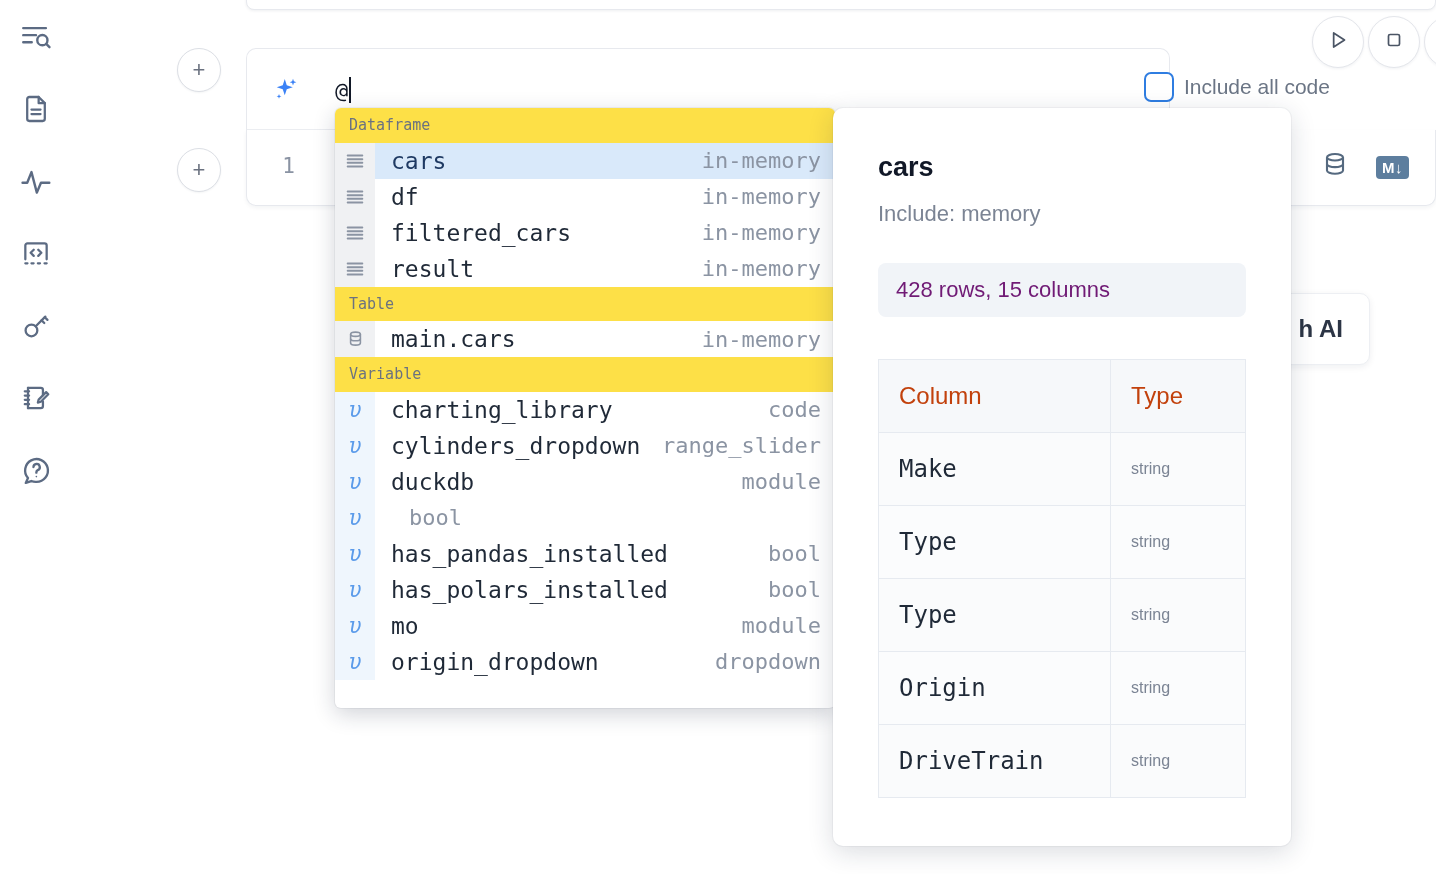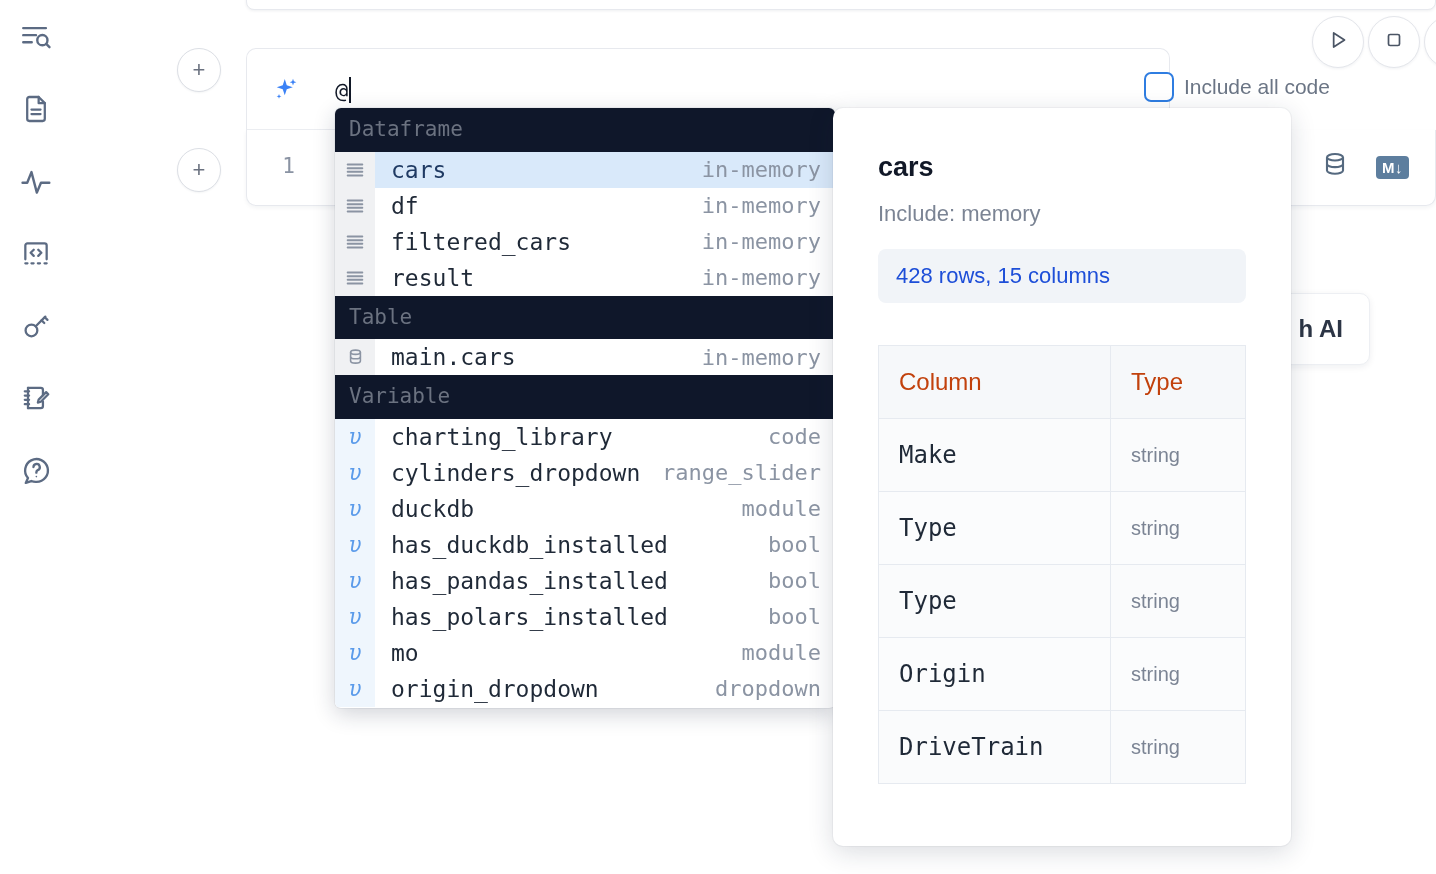--- a/index.html
+++ b/index.html
@@ -93,21 +93,21 @@
 
   
   .ac {
     position: absolute; left: 335px; top: 108px; width: 500px; height: 600px;
     background: #fff; border-radius: 6px;
     box-shadow: 0 6px 22px rgba(25,35,60,.20), 0 0 0 1px rgba(25,35,60,.05);
     overflow: hidden; font-family: "DejaVu Sans Mono", monospace;
   }
   .ac-scroll { position: absolute; inset: 0; overflow: hidden; }
   .ac-section {
-    background: #0f172a; color: #6b7280; font-size: 21px;
+    background: #fde047; color: #6b7280; font-size: 15px;
     padding: 6px 0 6px 14px; line-height: 1.5;
   }
   .ac-row { display: flex; align-items: center; height: 36px; background: #fff; }
   .ac-row .ic {
     width: 40px; min-width: 40px; height: 36px; background: #f0f1f3;
     display: flex; align-items: center; justify-content: center; color: #8b94a3;
   }
   .ac-row.var .ic { background: #eff6fd; color: #5b9bea; font-style: italic; font-size: 21px; }
   .ac-row .body {
     flex: 1; display: flex; align-items: center; justify-content: space-between;
@@ -122,33 +122,33 @@
   .detail {
     position: absolute; left: 833px; top: 108px; width: 458px; height: 738px;
     background: #fff; border-radius: 10px;
     box-shadow: 0 6px 26px rgba(25,35,60,.16), 0 0 0 1px rgba(25,35,60,.04);
     overflow: hidden;
   }
   .detail-inner { padding: 44px 45px 0 45px; }
   .d-title { font-size: 27px; font-weight: bold; color: #111827; }
   .d-source { margin-top: 18px; font-size: 22px; color: #7b8494; }
   .d-shape {
-    margin-top: 22px; background: #f1f4f8; border-radius: 8px;
-    padding: 14px 18px; font-size: 22px; color: #1d4ed8;
+    margin-top: 36px; background: #f1f4f8; border-radius: 8px;
+    padding: 14px 18px; font-size: 22px; color: #701a75;
   }
   .d-table { margin-top: 42px; width: 368px; border-collapse: collapse; table-layout: fixed; }
   .d-table th, .d-table td {
     border: 1px solid #e6eaf0; text-align: left; height: 73px; padding: 0 20px;
     vertical-align: middle;
   }
   .d-table th { background: #f6f8fa; font-weight: normal; }
   .d-table th:first-child { width: 232px; }
   .d-th-col { font-size: 24px; color: #c2410c; }
   .d-td-col { font-size: 24px; color: #1f2937; font-family: "DejaVu Sans Mono", monospace; }
-  .d-td-type { font-size: 20px; color: #7b8494; }
+  .d-td-type { font-size: 16px; color: #7b8494; }
   .d-table tr:nth-child(even) td { background: #fbfcfd; }
   .d-table tr:nth-child(odd) td { background: #fafbfc; }
 </style>
 </head>
 <body>
 
 <div id="root">
 
   <div class="rail">
 
@@ -364,21 +364,20 @@
         <div class="ac-row var">
           <span class="ic">υ</span>
           <span class="body">
             <span class="ac-name">duckdb</span>
             <span class="ac-meta">module</span>
           </span>
         </div>
         <div class="ac-row var">
           <span class="ic">υ</span>
           <span class="body">
-            <span class="ac-name">has_duckdb_installed</span>
             <span class="ac-meta">bool</span>
           </span>
         </div>
         <div class="ac-row var">
           <span class="ic">υ</span>
           <span class="body">
             <span class="ac-name">has_pandas_installed</span>
             <span class="ac-meta">bool</span>
           </span>
         </div>

